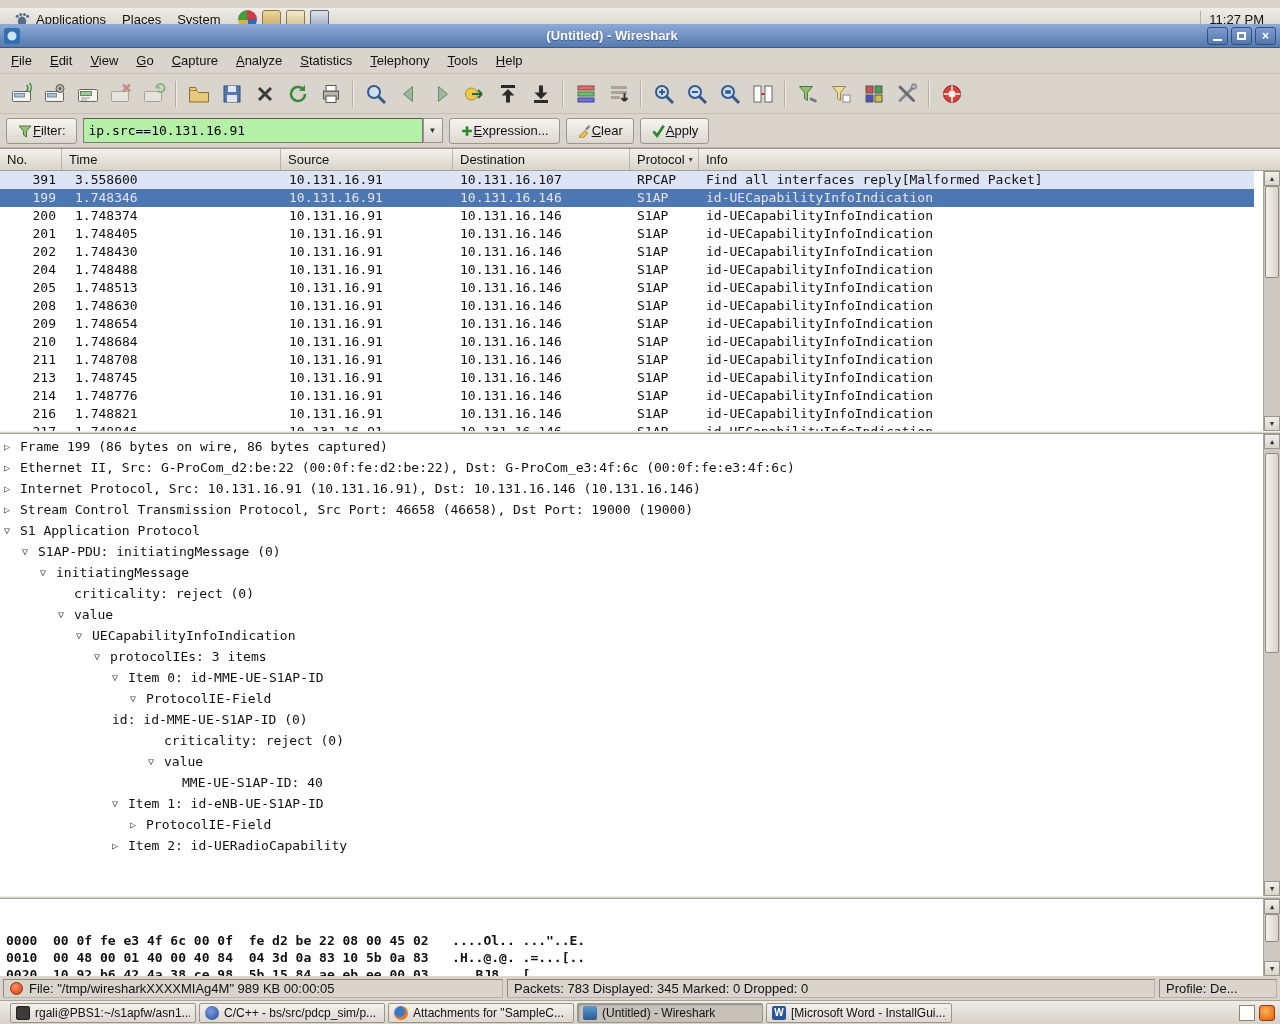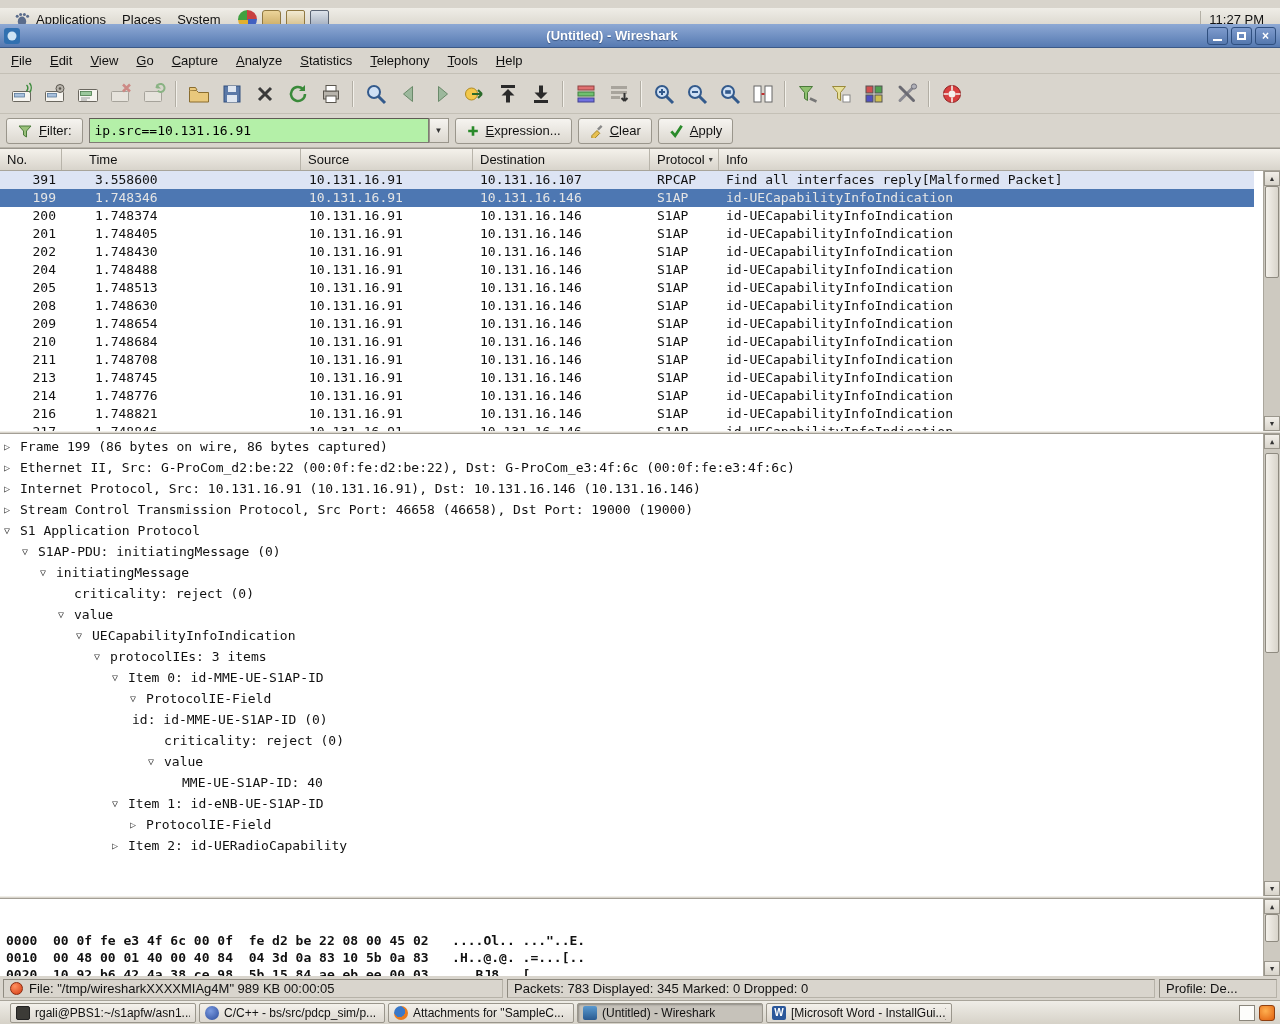--- a/index.html
+++ b/index.html
@@ -38,42 +38,42 @@
 
   .toolbar { flex:0 0 40px; display:flex; align-items:center; padding:0 5px;
     border-bottom:1px solid #c4c0b6; background:#d9d5cd; }
   .tbtn { width:33px; height:32px; display:flex; align-items:center; justify-content:center;
     border:1px solid transparent; border-radius:3px; }
   .tbtn.disabled { opacity:.45; }
   .tsep { width:2px; height:26px; border-left:1px solid #b2aea4; border-right:1px solid #f2f0ea; margin:0 5px; }
 
   .filterbar { flex:0 0 34px; display:flex; align-items:center; gap:6px; padding:0 6px;
     background:#d9d5cd; border-bottom:1px solid #b8b4aa; }
-  .btn { display:inline-flex; align-items:center; gap:6px; padding:11px 10px; height:26px;
+  .btn { display:inline-flex; align-items:center; padding:11px 10px; height:26px;
     background:linear-gradient(#f6f4f0,#dcd8d0); border:1px solid #9a968c; border-radius:3px; cursor:default; }
   .filter-input { width:340px; height:25px; background:#b4f0a8; border:1px solid #7f7b74;
     border-top-color:#5f5b54; padding:2px 5px; font-family:"DejaVu Sans Mono",monospace; font-size:13px; }
   .drop-btn { width:20px; height:25px; margin-left:-6px; background:linear-gradient(#f6f4f0,#dcd8d0);
     border:1px solid #9a968c; display:flex; align-items:center; justify-content:center; font-size:8px; color:#333; }
 
   
   .plist { flex:0 0 282px; position:relative; background:#fff; display:flex; flex-direction:column;
     border-top:1px solid #9a968e; }
   .phead-row { flex:0 0 22px; display:flex; background:linear-gradient(#f4f1eb,#d8d4cb);
     border-bottom:1px solid #a8a49a; overflow:hidden; }
   .phead { border-right:1px solid #b8b4aa; display:flex; align-items:center; padding:0 7px;
     overflow:hidden; white-space:nowrap; flex-shrink:0; }
   .sortind { font-size:8px; color:#444; margin-left:4px; }
   .pbody { flex:0 0 260px; overflow:hidden; font-family:"DejaVu Sans Mono",monospace; font-size:13px;
     padding-right:26px; }
   .prow { display:flex; height:18px; line-height:18px; white-space:nowrap; cursor:default; }
   .prow.hl { background:#dde4f4; }
   .prow.sel { background:#4d77b2; color:#e5e5e5; }
   .pc { overflow:hidden; flex-shrink:0; }
-  .c0 { width:62px; } .c1 { width:219px;margin-left:20px; } .c2 { width:172px; } .c3 { width:177px; }
+  .c0 { width:62px; } .c1 { width:219px; } .c2 { width:172px; } .c3 { width:177px; }
   .c4 { width:69px; } .c5 { flex:1 1 auto; width:auto; }
   .pc.c0 { text-align:right; padding-right:6px; }
   .pc.c1 { padding-left:13px; } .pc.c2 { padding-left:8px; } .pc.c3 { padding-left:7px; }
   .pc.c4 { padding-left:7px; } .pc.c5 { padding-left:7px; }
   .phead.c5 { border-right:none; }
 
   
   .vscroll { position:absolute; right:0; width:17px; display:flex; flex-direction:column;
     background:#cdc9c0; border-left:1px solid #aaa69c; }
   .varrow { flex:0 0 15px; display:flex; align-items:center; justify-content:center; font-size:7px;
@@ -608,21 +608,21 @@
           <span class="dtext">protocolIEs: 3 items</span>
         </div>
         <div class="dline" style="padding-left: 112px;">
           <span class="expander">▽</span>
           <span class="dtext">Item 0: id-MME-UE-S1AP-ID</span>
         </div>
         <div class="dline" style="padding-left: 130px;">
           <span class="expander">▽</span>
           <span class="dtext">ProtocolIE-Field</span>
         </div>
-        <div class="dline" style="padding-left: 74px; margin-left: 42px;">
+        <div class="dline" style="padding-left: 96px;">
           <span class="expander"></span>
           <span class="dtext">id: id-MME-UE-S1AP-ID (0)</span>
         </div>
         <div class="dline" style="padding-left: 148px;">
           <span class="expander"></span>
           <span class="dtext">criticality: reject (0)</span>
         </div>
         <div class="dline" style="padding-left: 148px;">
           <span class="expander">▽</span>
           <span class="dtext">value</span>

